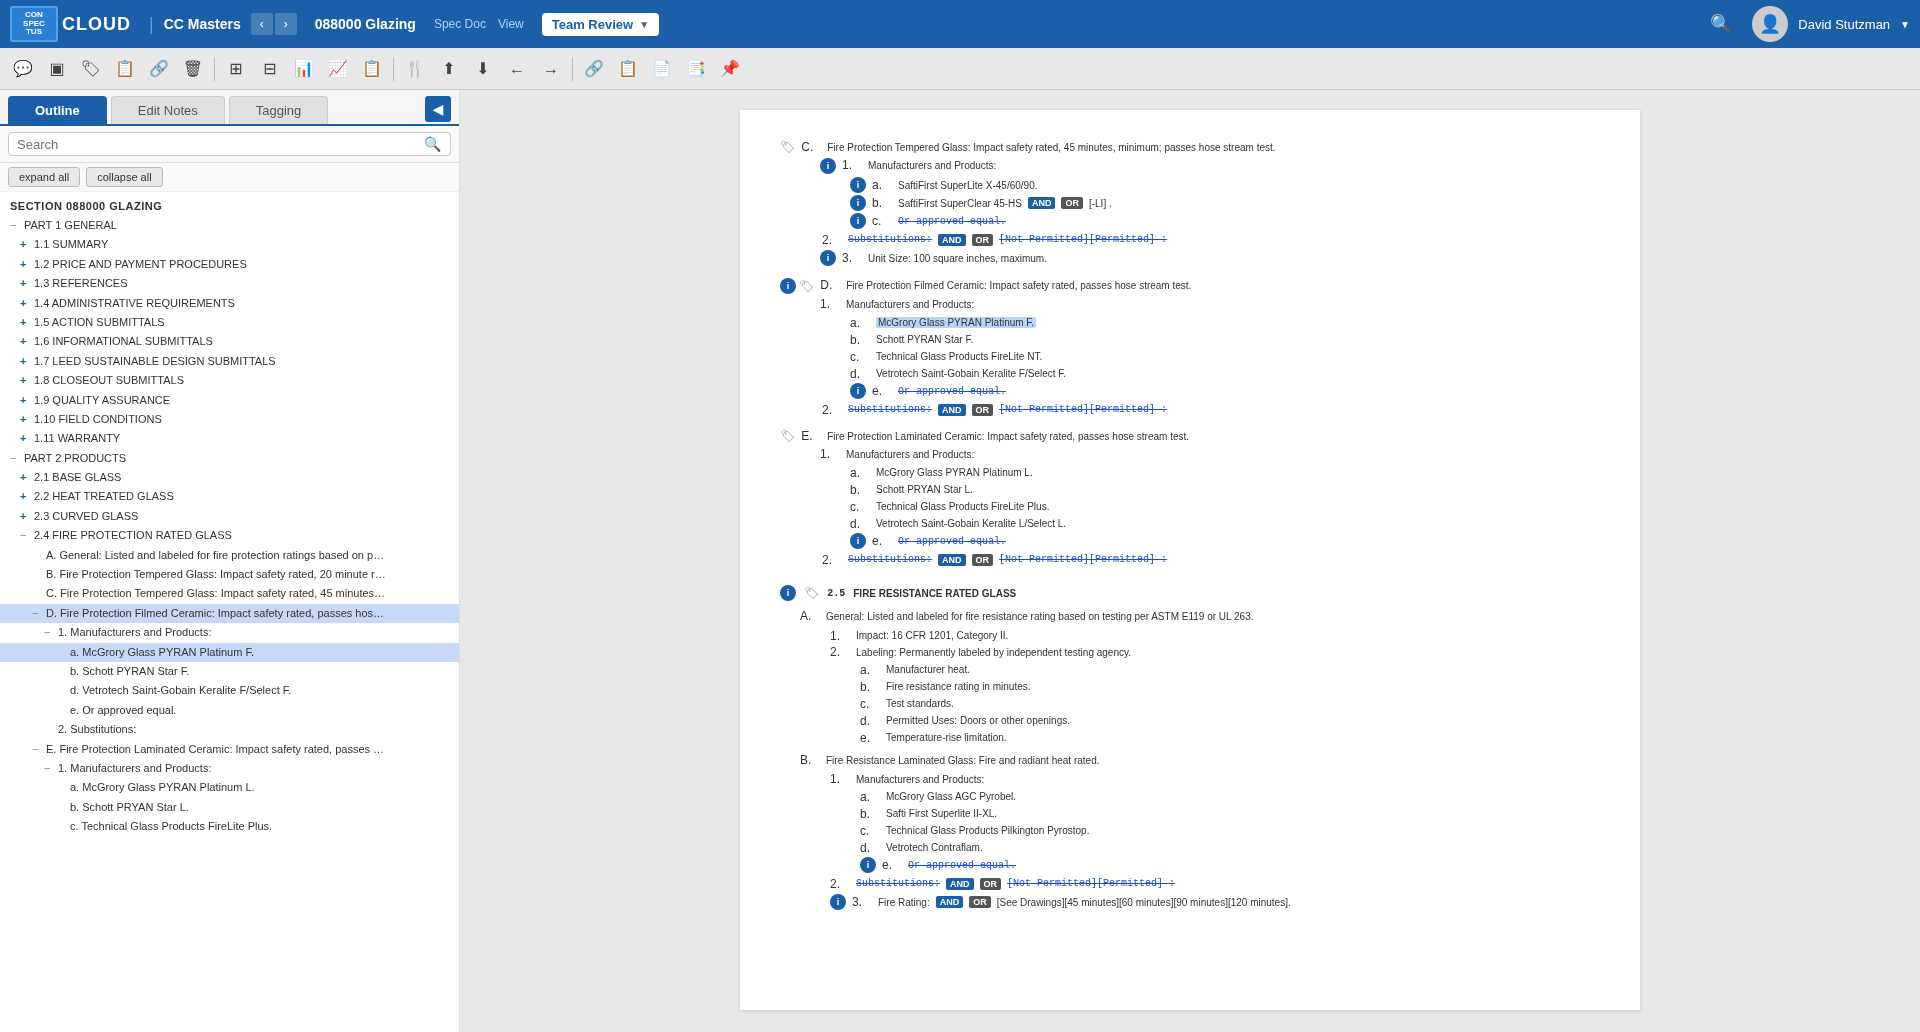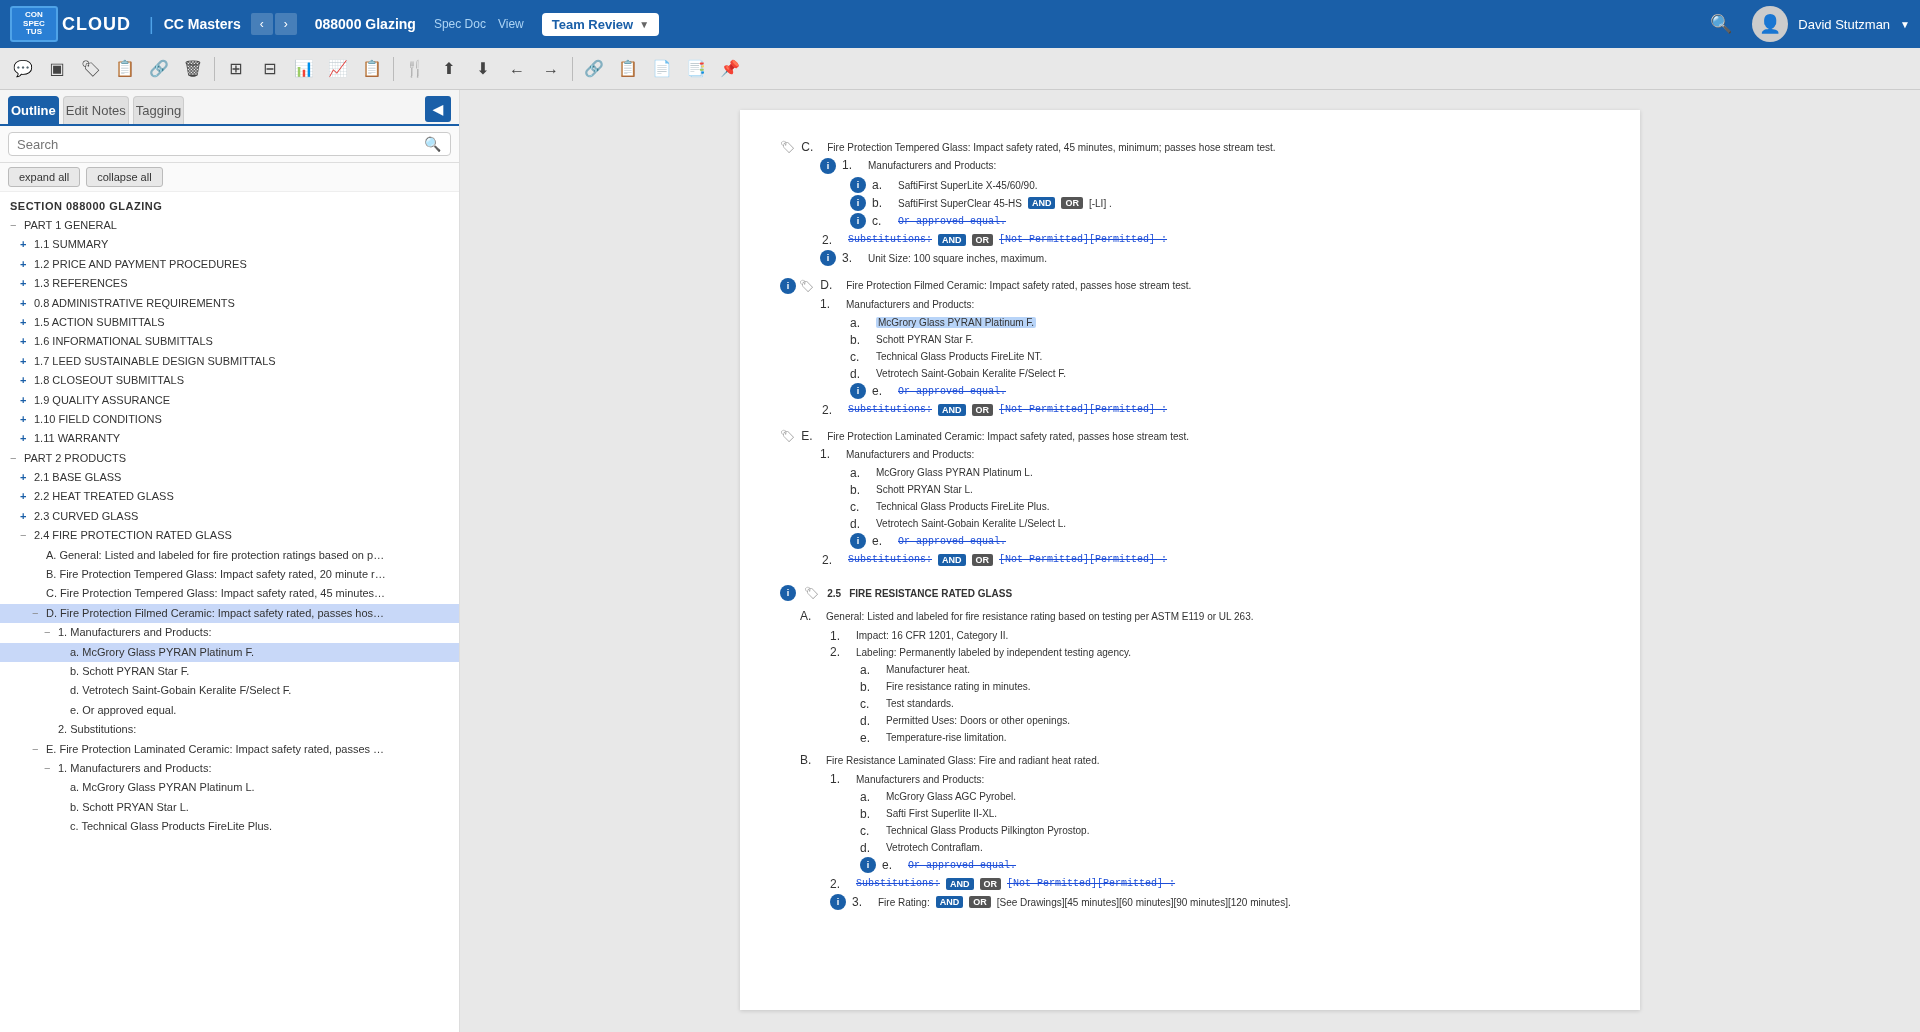--- a/index.html
+++ b/index.html
@@ -122,21 +122,21 @@
     .sidebar-tabs {
       display: flex;
       border-bottom: 2px solid #1a5fa8;
       padding: 0 8px;
       padding-top: 6px;
       gap: 4px;
       background: #f5f5f5;
       align-items: flex-end;
     }
     .sidebar-tab {
-      padding: 6px 2px;
+      padding: 6px 26px;
       cursor: pointer;
       font-size: 13px;
       border-radius: 4px 4px 0 0;
       color: #555;
       background: #e0e0e0;
       border: 1px solid #ccc;
       border-bottom: none;
     }
     .sidebar-tab.active {
       background: #1a5fa8;
@@ -376,21 +376,21 @@
       <div class="tree-item tree-indent-1">
         <span class="plus">+</span>
         <span class="tree-item-label">1.2 PRICE AND PAYMENT PROCEDURES</span>
       </div>
       <div class="tree-item tree-indent-1">
         <span class="plus">+</span>
         <span class="tree-item-label">1.3 REFERENCES</span>
       </div>
       <div class="tree-item tree-indent-1">
         <span class="plus">+</span>
-        <span class="tree-item-label">0.8 ADMINISTRATIVE REQUIREMENTS</span>
+        <span class="tree-item-label">1.4 ADMINISTRATIVE REQUIREMENTS</span>
       </div>
       <div class="tree-item tree-indent-1">
         <span class="plus">+</span>
         <span class="tree-item-label">1.5 ACTION SUBMITTALS</span>
       </div>
       <div class="tree-item tree-indent-1">
         <span class="plus">+</span>
         <span class="tree-item-label">1.6 INFORMATIONAL SUBMITTALS</span>
       </div>
       <div class="tree-item tree-indent-1">
@@ -639,21 +639,21 @@
             <span class="badge-or">OR</span>
             <span class="doc-text strikethrough">[Not Permitted][Permitted] :</span>
           </div>
         </div>
       </div>
 
       <div style="margin-top:18px;margin-bottom:12px;">
         <div style="display:flex;align-items:center;gap:8px;margin-bottom:8px;">
           <span class="doc-icon-info">i</span>
           <span class="doc-icon-tag">🏷</span>
-          <span class="doc-text" style="font-weight:bold;">2.5</span>
+          <span class="doc-text" style="font-weight:bold;font-family:Liberation Mono, monospace;">2.5</span>
           <span class="doc-text" style="font-weight:bold;">FIRE RESISTANCE RATED GLASS</span>
         </div>
 
         <div style="margin-left:20px;">
           <div style="display:flex;align-items:flex-start;gap:6px;margin:4px 0;">
             <span class="doc-label">A.</span>
             <span class="doc-text">General: Listed and labeled for fire resistance rating based on testing per ASTM E119 or UL 263.</span>
           </div>
           <div style="margin-left:30px;">
             <div style="display:flex;align-items:center;gap:6px;margin:2px 0;">

